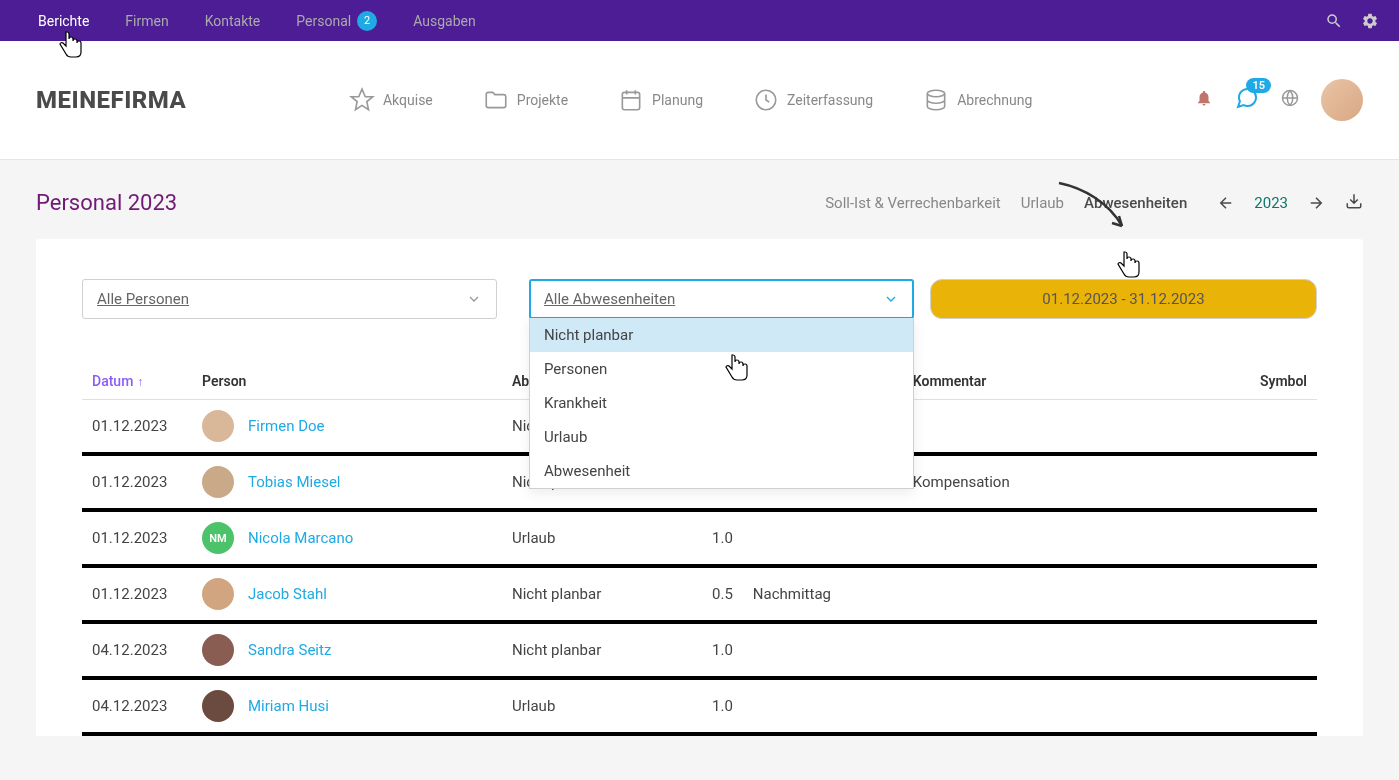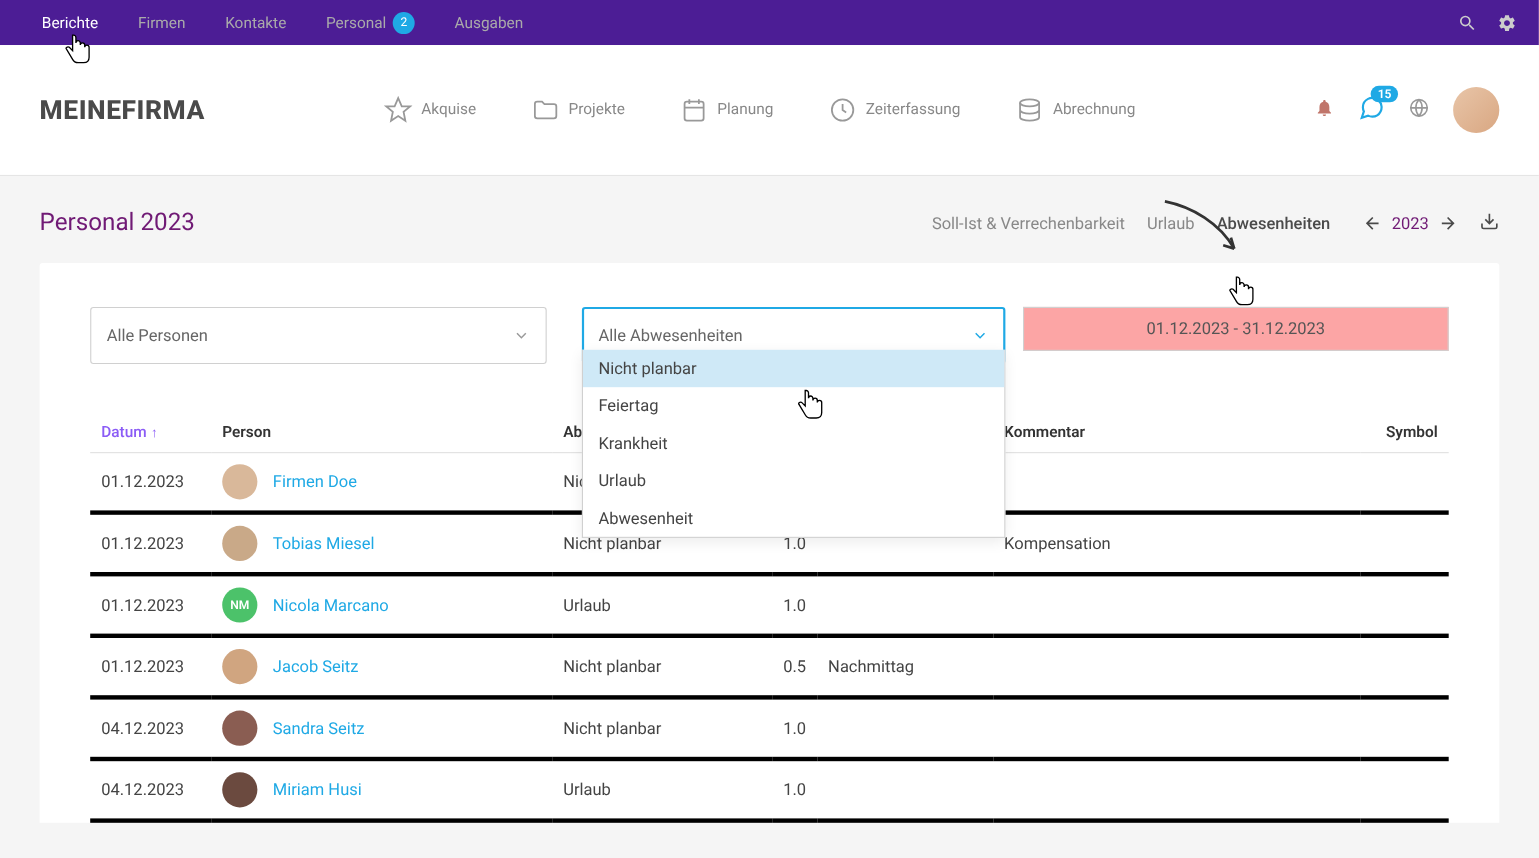--- a/index.html
+++ b/index.html
@@ -27,29 +27,29 @@
   .globe-icon { color: #999; cursor: pointer; }
   .avatar-img { width: 42px; height: 42px; border-radius: 50%; background: linear-gradient(135deg,#e8c5a8,#d9a782); cursor: pointer; }
 
   
   .page { padding: 30px 36px; }
   .page-header { display: flex; align-items: center; justify-content: space-between; margin-bottom: 24px; }
   .page-title { font-size: 22px; font-weight: 400; color: #701a75; }
   .page-tabs { display: flex; align-items: center; gap: 20px; color: #888; font-size: 15px; }
   .page-tabs .tab { cursor: pointer; }
   .page-tabs .tab.active { color: #4a4a4a; font-weight: 500; }
-  .year-nav { display: flex; align-items: flex-start; gap: 8px; font-size: 15px; color: #701a75; }
+  .year-nav { display: flex; align-items: flex-start; gap: 19px; font-size: 15px; color: #0f766e; }
   .year-nav svg, .download-icon svg { stroke: #4a4a4a; cursor: pointer; }
 
   
   .panel { background: #fff; padding: 40px 46px 0; border-radius: 3px 3px 0 0; }
   .filters { display: flex; gap: 16px; margin-bottom: 46px; position: relative; }
-  .select-box { flex: 1; border: 1px solid #d0d0d0; border-radius: 3px; height: 52px; display: flex; align-items: center; padding: 0 14px; font-size: 15px; color: #666; justify-content: space-between; cursor: pointer; background: #fff; }
+  .select-box { flex: 1; border: 1px solid #d0d0d0; border-radius: 3px; height: 40px; display: flex; align-items: center; padding: 0 14px; font-size: 15px; color: #666; justify-content: space-between; cursor: pointer; background: #fff; text-decoration: underline; }
   .select-box.focused { border: 2px solid #1fa9e5; padding: 0 13px; }
-  .date-box { flex: 1; border: 1px solid #d0d0d0; border-radius: 0; height: 40px; display: flex; align-items: center; justify-content: center; font-size: 15px; color: #555; cursor: pointer; background: #fca5a5; }
+  .date-box { flex: 1; border: 1px solid #d0d0d0; border-radius: 12px; height: 40px; display: flex; align-items: center; justify-content: center; font-size: 15px; color: #555; cursor: pointer; background: #eab308; }
   .chevron { width: 16px; height: 16px; }
 
   
   .dropdown { position: absolute; top: 39px; left: 0; right: 0; background: #fff; border: 1px solid #d0d0d0; border-top: none; box-shadow: 0 4px 12px rgba(0,0,0,0.08); z-index: 10; }
   .dropdown-wrap { position: relative; flex: 1; margin-left: 16px; }
   .dropdown-item { padding: 8px 14px; font-size: 15px; color: #444; cursor: pointer; }
   .dropdown-item.highlighted { background: #cfe9f7; }
 
   
   .table { width: 100%; border-collapse: collapse; }
@@ -191,21 +191,21 @@
 
       <div class="dropdown-wrap">
         <div class="select-box focused">
           <span>Alle Abwesenheiten</span>
           <svg class="chevron" viewBox="0 0 24 24" fill="none" stroke="#1fa9e5" stroke-width="2">
               <path d="M6 9l6 6 6-6"></path>
             </svg>
         </div>
         <div class="dropdown">
           <div class="dropdown-item highlighted">Nicht planbar</div>
-          <div class="dropdown-item">Feiertag</div>
+          <div class="dropdown-item">Personen</div>
           <div class="dropdown-item">Krankheit</div>
           <div class="dropdown-item">Urlaub</div>
           <div class="dropdown-item">Abwesenheit</div>
         </div>
       </div>
 
       <div class="date-box">
         <span>01.12.2023 - 31.12.2023</span>
       </div>
     </div>
@@ -263,21 +263,21 @@
     <td>1.0</td>
     <td></td>
     <td></td>
     <td></td>
           </tr>
           <tr>
     <td>01.12.2023</td>
     <td>
       <div class="person-cell">
         <span class="p-avatar" style="background:#d0a580"></span>
-        <span class="person-link">Jacob Seitz</span>
+        <span class="person-link">Jacob Stahl</span>
       </div>
     </td>
     <td>Nicht planbar</td>
     <td>0.5</td>
     <td>Nachmittag</td>
     <td></td>
     <td></td>
           </tr>
           <tr>
     <td>04.12.2023</td>

